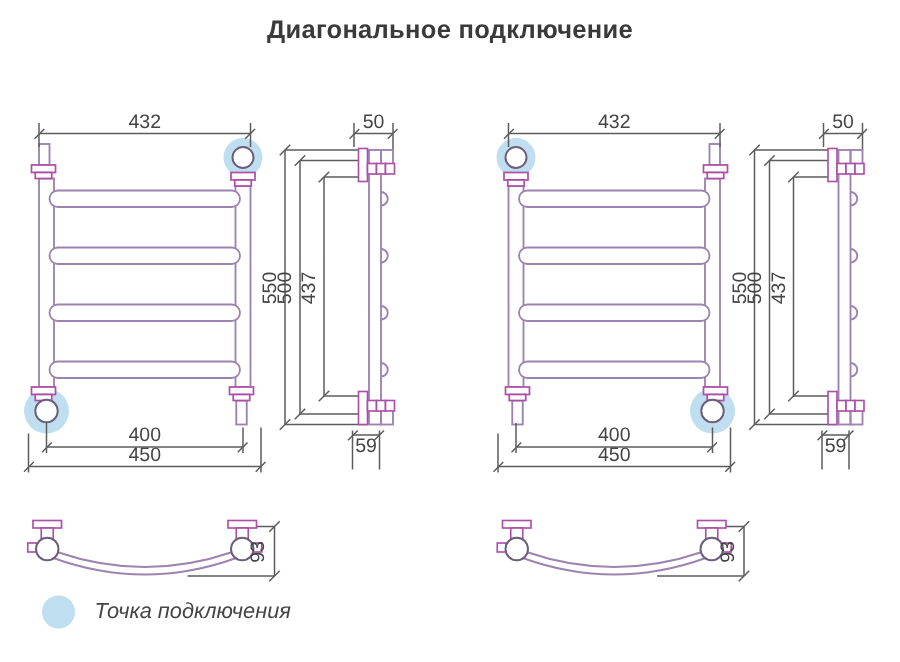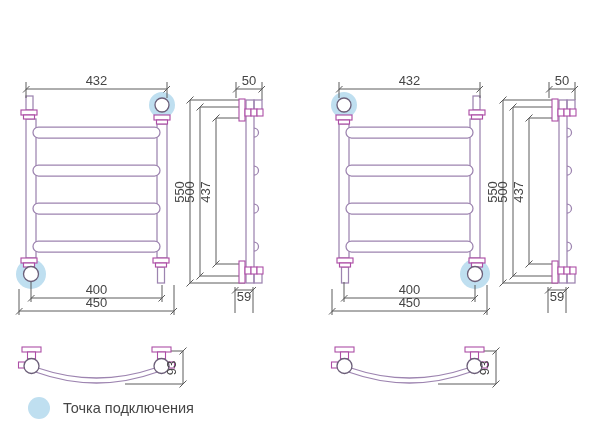--- a/index.html
+++ b/index.html
@@ -4,29 +4,30 @@
 <style>
   html,body{margin:0;padding:0;}
   body{background:var(--bg,#fff);font-family:"Liberation Sans",sans-serif;}
   #canvas{position:relative;width:600px;height:441px;background:var(--bg,#fff);overflow:hidden;}
   #title{position:absolute;top:10px;left:0;width:600px;text-align:center;
          font-size:17px;font-weight:bold;color:var(--title,#3a3a3a);letter-spacing:.2px;}
   svg.diagram{position:absolute;top:68px;width:265px;height:330px;}
   #diagram-left{left:5px;}
   #diagram-right{left:318px;}
   .dimtxt{font-family:"Liberation Sans",sans-serif;font-size:13px;fill:var(--text,#454545);}
-  #legend{position:absolute;left:28px;top:397px;display:flex;align-items:center;}
+  #legend{position:absolute;left:28px;top:397px;display:flex;align-items:center;font-style:italic;}
   #legend .swatch{width:22px;height:22px;border-radius:50%;background:var(--highlight,#bfdff0);}
   #legend .lbl{margin-left:13px;font-size:14.5px;color:var(--text,#454545);}
 </style>
 </head>
 <body>
 
 <div id="canvas">
 
+  <div id="title">Диагональное подключение</div>
 
   <svg width="0" height="0" style="position:absolute" aria-hidden="true">
     <defs>
 
       <g id="geo-front">
         <circle cx="157" cy="37" r="13" style="fill:var(--highlight);stroke:none"></circle>
         <circle cx="26" cy="206" r="15" style="fill:var(--highlight);stroke:none"></circle>
         <g style="stroke:var(--line);fill:none;stroke-width:1.25">
           <rect x="21" y="28" width="7" height="14"></rect>
           <rect x="21" y="51" width="10" height="139"></rect>

